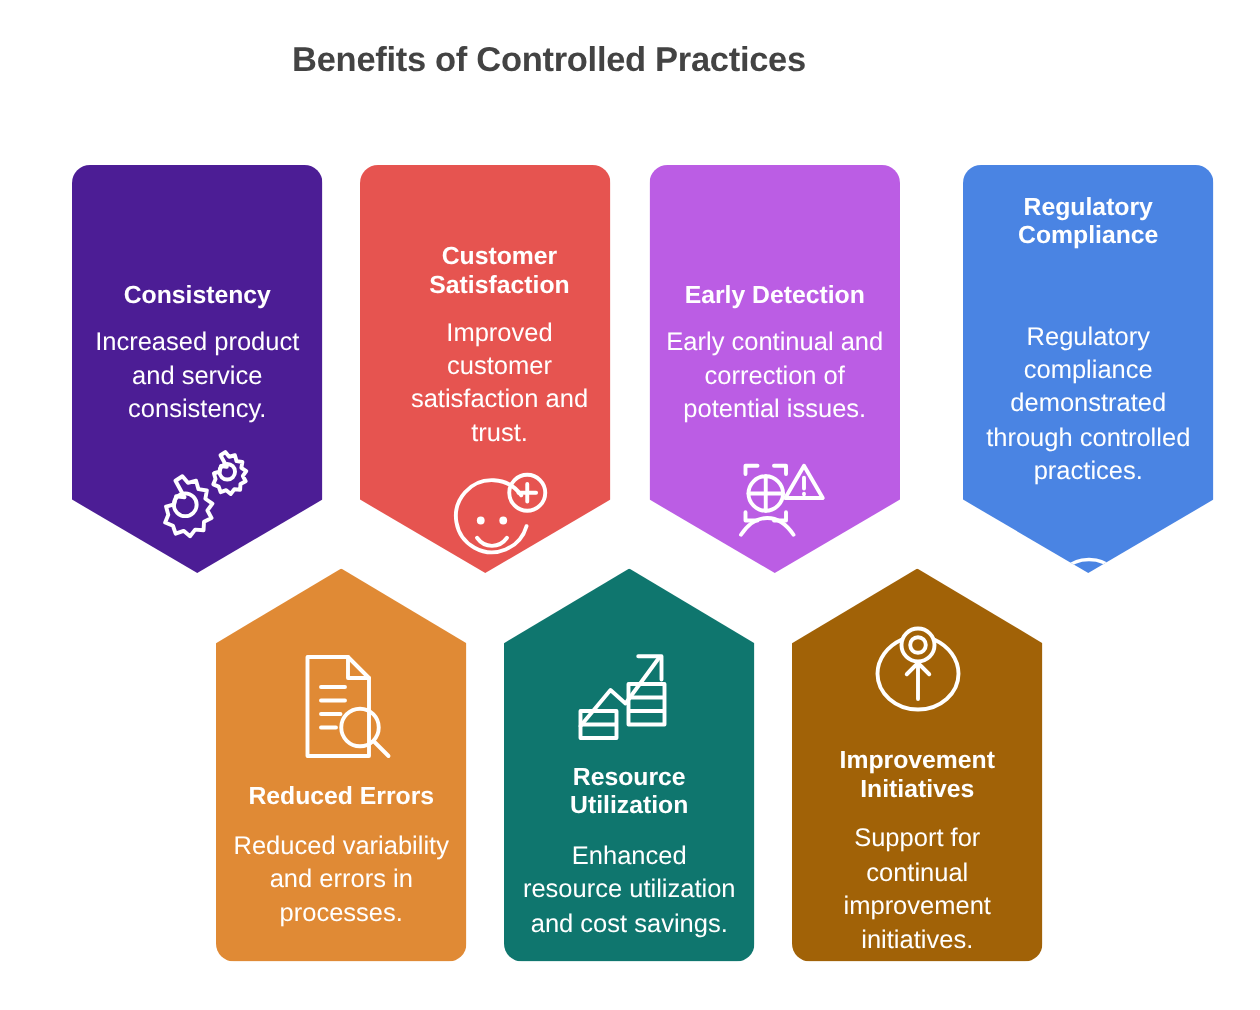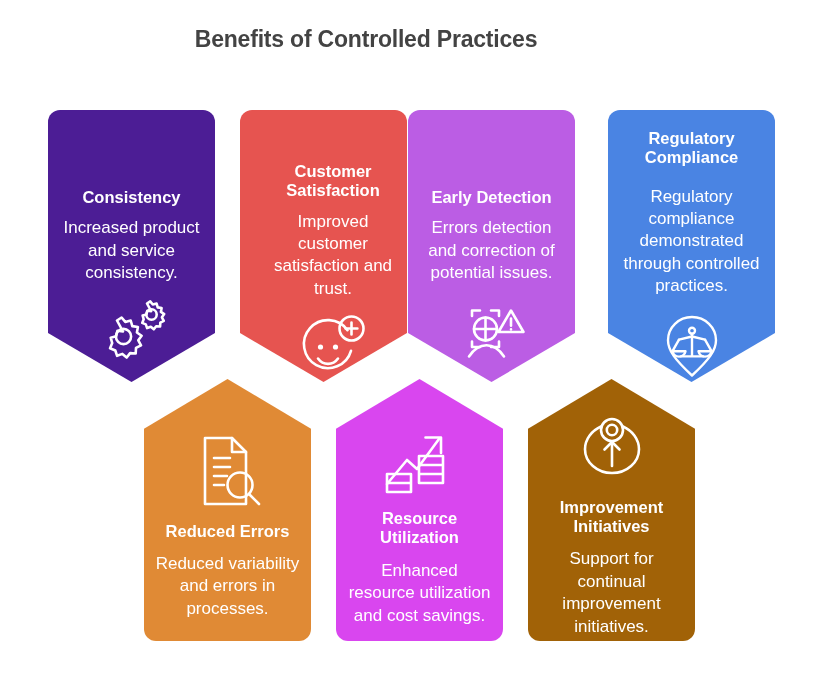--- a/index.html
+++ b/index.html
@@ -135,36 +135,36 @@
           <path d="M50.5 16.2A24 24 0 1 0 54 36.8"></path>
           <circle cx="54.5" cy="14.5" r="12"></circle>
           <path d="M54.5 8.6v11.8M48.6 14.5h11.8"></path>
           <circle cx="23.5" cy="33" r="2.6" fill="#ffffff" stroke="none"></circle>
           <circle cx="38.5" cy="33" r="2.6" fill="#ffffff" stroke="none"></circle>
           <path d="M21 44.5c2.6 3.6 6 5.4 10 5.4s7.4-1.8 10-5.4"></path>
         </svg>
       </div>
     </div>
 
-    <div class="card down" id="card-early-detection" style="left:408px; background:#BB5DE4; padding-top:78px;">
+    <div class="card down" id="card-early-detection" style="left:433px; background:#BB5DE4; padding-top:78px;">
       <div class="card-title">Early Detection</div>
-      <div class="card-desc">Errors detection and correction of potential issues.</div>
+      <div class="card-desc">Early continual and correction of potential issues.</div>
       <div class="card-icon" style="margin-top:16px;">
         <svg width="74" height="62" viewBox="0 0 74 62" fill="none" stroke="#ffffff" stroke-width="2.6" stroke-linecap="round" stroke-linejoin="round">
           <path d="M17 15v-5.5h8M17 40.5V46h8M44 15V9.5h-8M44 40.5V46h-8"></path>
           <circle cx="30.5" cy="28" r="11.5"></circle>
           <path d="M30.5 16.5v23M19 28h23"></path>
           <path d="M56 9.5l12.5 21.5H43.5z"></path>
           <path d="M56 17.5v7.2M56 28.2v.3"></path>
           <path d="M14 55.5c5-7.5 11-11.2 17.5-11.2S44 48 49 55.5"></path>
         </svg>
       </div>
     </div>
 
-    <div class="card down" id="card-regulatory-compliance" style="left:608px; background:#4A84E3; padding-top:19px;">
+    <div class="card down" id="card-regulatory-compliance" style="left:642px; background:#4A84E3; padding-top:19px;gap:28px;">
       <div class="card-title">Regulatory Compliance</div>
       <div class="card-desc" style="margin-top:18px;">Regulatory compliance demonstrated through controlled practices.</div>
       <div class="card-icon" style="margin-top:16px;">
         <svg width="62" height="64" viewBox="0 0 62 64" fill="none" stroke="#ffffff" stroke-width="2.4" stroke-linecap="round" stroke-linejoin="round">
           <path d="M31 3C17.7 3 7 13.4 7 26.2c0 10.1 6.8 19.3 24 35.3 17.2-16 24-25.2 24-35.3C55 13.4 44.3 3 31 3z"></path>
           <circle cx="31" cy="16.8" r="3"></circle>
           <path d="M31 19.8v22.6M20 42.4h22"></path>
           <path d="M31 22.5l-13 3.2M31 22.5l13 3.2"></path>
           <path d="M11.5 37.2a6.6 6.6 0 0 0 13 0z"></path>
           <path d="M37.5 37.2a6.6 6.6 0 0 0 13 0z"></path>
@@ -184,21 +184,21 @@
           <path d="M39 4v14h14"></path>
           <path d="M21 24h16M21 33h16M21 42h13M21 51h10"></path>
           <circle cx="47" cy="51" r="12.5"></circle>
           <path d="M56.5 60.5L66 70"></path>
         </svg>
       </div>
       <div class="card-title" style="margin-top:14px;">Reduced Errors</div>
       <div class="card-desc">Reduced variability and errors in processes.</div>
     </div>
 
-    <div class="card up" id="card-resource-utilization" style="left:336px; background:#d946ef; padding-top:33px;">
+    <div class="card up" id="card-resource-utilization" style="left:336px; background:#0f766e; padding-top:33px;">
       <div class="card-icon">
         <svg width="78" height="70" viewBox="0 0 78 70" fill="none" stroke="#ffffff" stroke-width="2.6" stroke-linecap="round" stroke-linejoin="round">
           <path d="M6 58L26 34l10 9L58 13"></path>
           <path d="M44.5 11.5H60v15.5"></path>
           <path d="M38 30h24v9H38zM38 39h24v9H38zM38 48h24v9H38z"></path>
           <path d="M6 48h24v9H6zM6 57h24v9H6z"></path>
         </svg>
       </div>
       <div class="card-title" style="margin-top:13px;">Resource Utilization</div>
       <div class="card-desc">Enhanced resource utilization and cost savings.</div>

